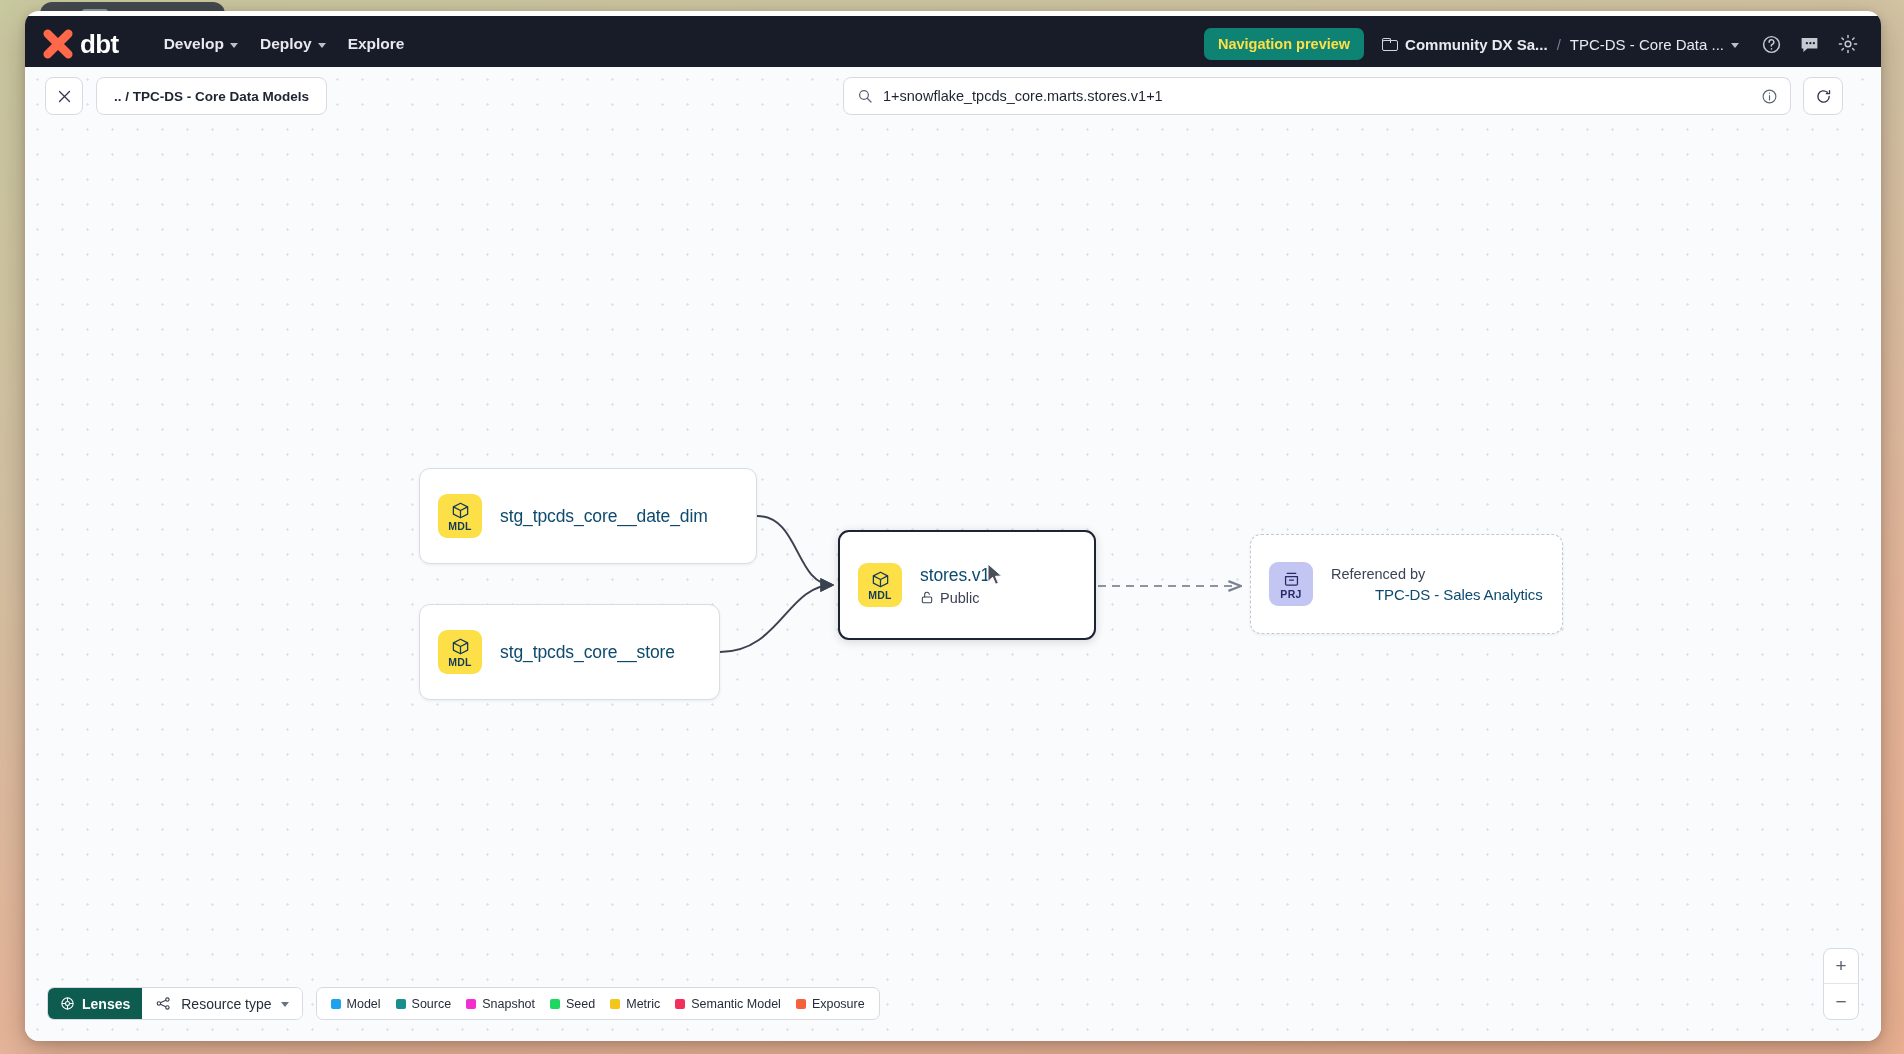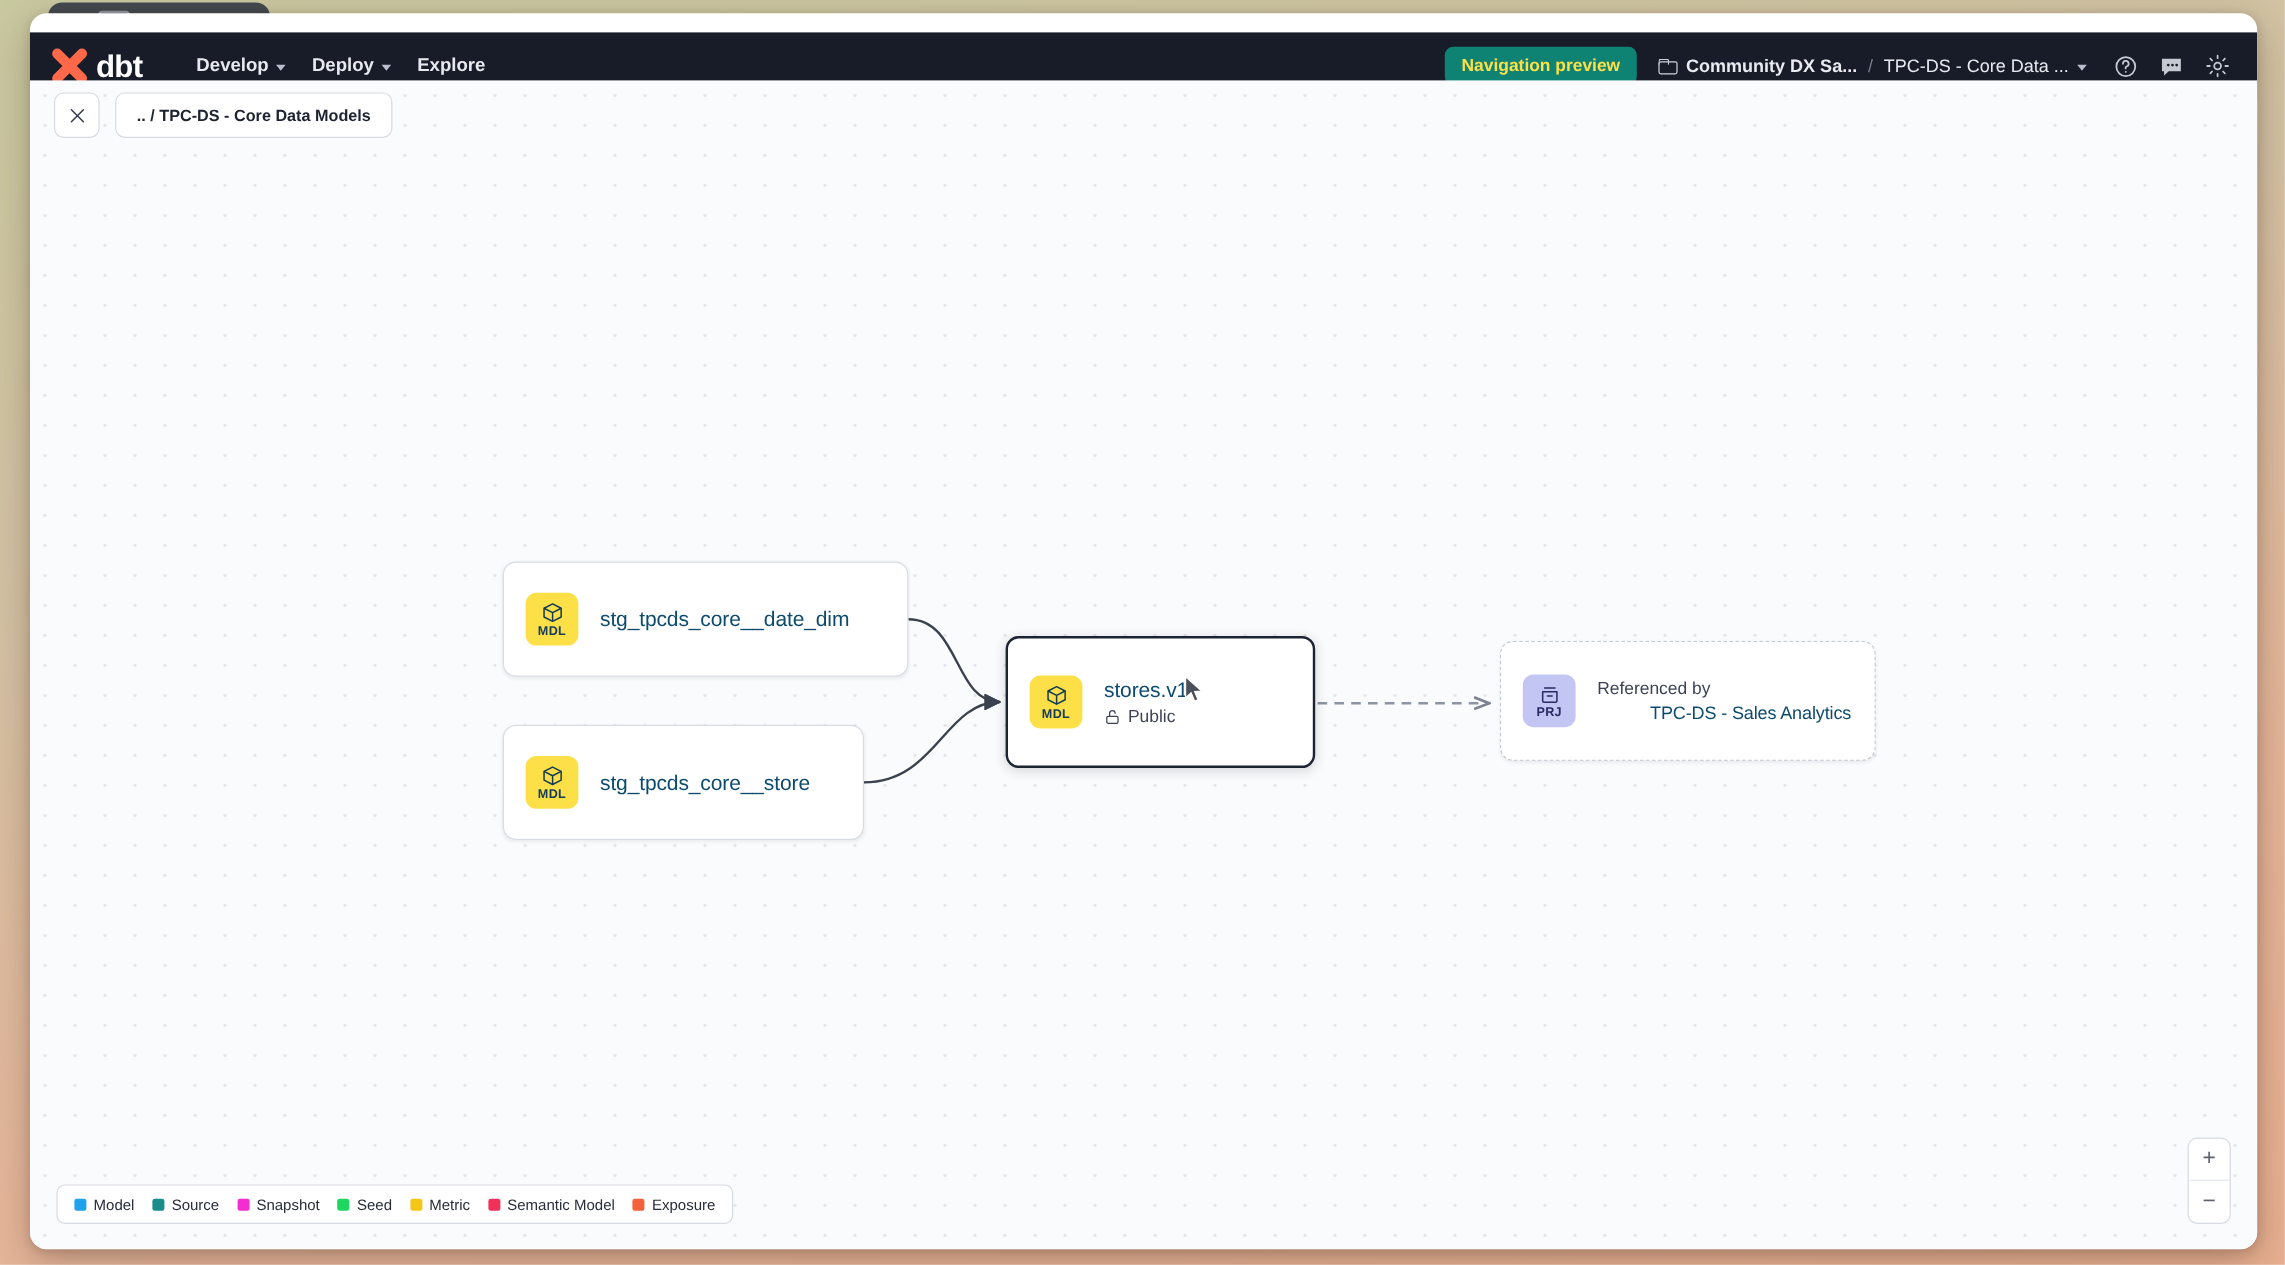--- a/index.html
+++ b/index.html
@@ -40,21 +40,21 @@
     border-radius: 3px;
   }
   #tab-nub .nub-dot {
     position: absolute; left: 62px; top: 13px;
     width: 9px; height: 9px; border-radius: 50%;
     background: #8a94a3;
   }
 
   
   #topnav {
-    position: absolute; left: 0; top: 16px;
+    position: absolute; left: 0; top: 5px;
     width: 100%; height: 56px;
     background: #181c28;
     display: flex; align-items: center;
     padding: 0 22px 0 18px;
     color: #fff;
   }
   .brand { display: flex; align-items: center; gap: 7px; margin-right: 34px; }
   .brand svg { display: block; }
   .brand-word { font-size: 26px; font-weight: 700; letter-spacing: -.6px; color: #fff; }
 
@@ -336,20 +336,40 @@
         <div class="node-eyebrow">Referenced by</div>
         <div class="node-title sm">TPC-DS - Sales Analytics</div>
       </div>
     </div>
 
     <svg id="cursor" width="18" height="25" viewBox="0 0 18 25">
       <path d="M1 1 L1 18.5 L5.6 14.3 L8.6 21.3 L11.4 20.1 L8.5 13.3 L14.6 13z" fill="#4a4f5a" stroke="#fff" stroke-width="1"></path>
     </svg>
 
     <div id="bottom-left">
+      <div id="lens-group">
+        <div id="lenses-btn">
+          <svg width="15" height="15" viewBox="0 0 24 24" fill="none" stroke="#ffffff" stroke-width="1.7">
+            <circle cx="12" cy="12" r="9"></circle>
+            <circle cx="12" cy="12" r="3.2"></circle>
+            <path d="M12 3v5.5M12 15.5V21M3 12h5.5M15.5 12H21"></path>
+          </svg>
+          <span>Lenses</span>
+        </div>
+        <div id="resource-type-btn">
+          <svg width="17" height="17" viewBox="0 0 24 24" fill="none" stroke="#394052" stroke-width="1.6">
+            <circle cx="5.5" cy="12" r="2.4"></circle>
+            <circle cx="17.5" cy="6.5" r="2.4"></circle>
+            <circle cx="17.5" cy="17.5" r="2.4"></circle>
+            <path d="M7.7 11 15.3 7.4M7.7 13l7.6 3.6"></path>
+          </svg>
+          <span>Resource type</span>
+          <span class="caret" style="border-top-color:#6b7383"></span>
+        </div>
+      </div>
 
       <div id="legend">
         <div class="legend-item">
           <span class="swatch" style="background:#1fa2ec"></span>
           <span>Model</span>
         </div>
         <div class="legend-item">
           <span class="swatch" style="background:#1a8d8d"></span>
           <span>Source</span>
         </div>
@@ -383,15 +403,34 @@
   </div>
 
   <div id="toolbar">
     <div class="tb-btn">
       <svg width="15" height="15" viewBox="0 0 24 24" stroke="#30384a" stroke-width="2" stroke-linecap="round">
         <path d="M4 4 L20 20 M20 4 L4 20"></path>
       </svg>
     </div>
     <div id="breadcrumb-pill">.. / TPC-DS - Core Data Models</div>
 
+    <div id="search-wrap">
+      <div id="search-box">
+        <svg width="16" height="16" viewBox="0 0 24 24" fill="none" stroke="#5d6474" stroke-width="1.9">
+          <circle cx="10.5" cy="10.5" r="6.6"></circle>
+          <path d="M15.4 15.4 21 21" stroke-linecap="round"></path>
+        </svg>
+        <input id="search-input" type="text" value="1+snowflake_tpcds_core.marts.stores.v1+1" style="">
+        <svg width="17" height="17" viewBox="0 0 24 24" fill="none" stroke="#5d6474" stroke-width="1.6">
+          <circle cx="12" cy="12" r="9"></circle>
+          <path d="M12 7.3v.2M12 10.8v6" stroke-linecap="round"></path>
+        </svg>
+      </div>
+      <div id="refresh-btn">
+        <svg width="17" height="17" viewBox="0 0 24 24" fill="none" stroke="#30384a" stroke-width="1.9">
+          <path d="M20 12a8 8 0 1 1-2.6-5.9" stroke-linecap="round"></path>
+          <path d="M20.5 3.6V8h-4.4" stroke-linecap="round" stroke-linejoin="round"></path>
+        </svg>
+      </div>
+    </div>
   </div>
 
 </div>
 
 </body></html>

